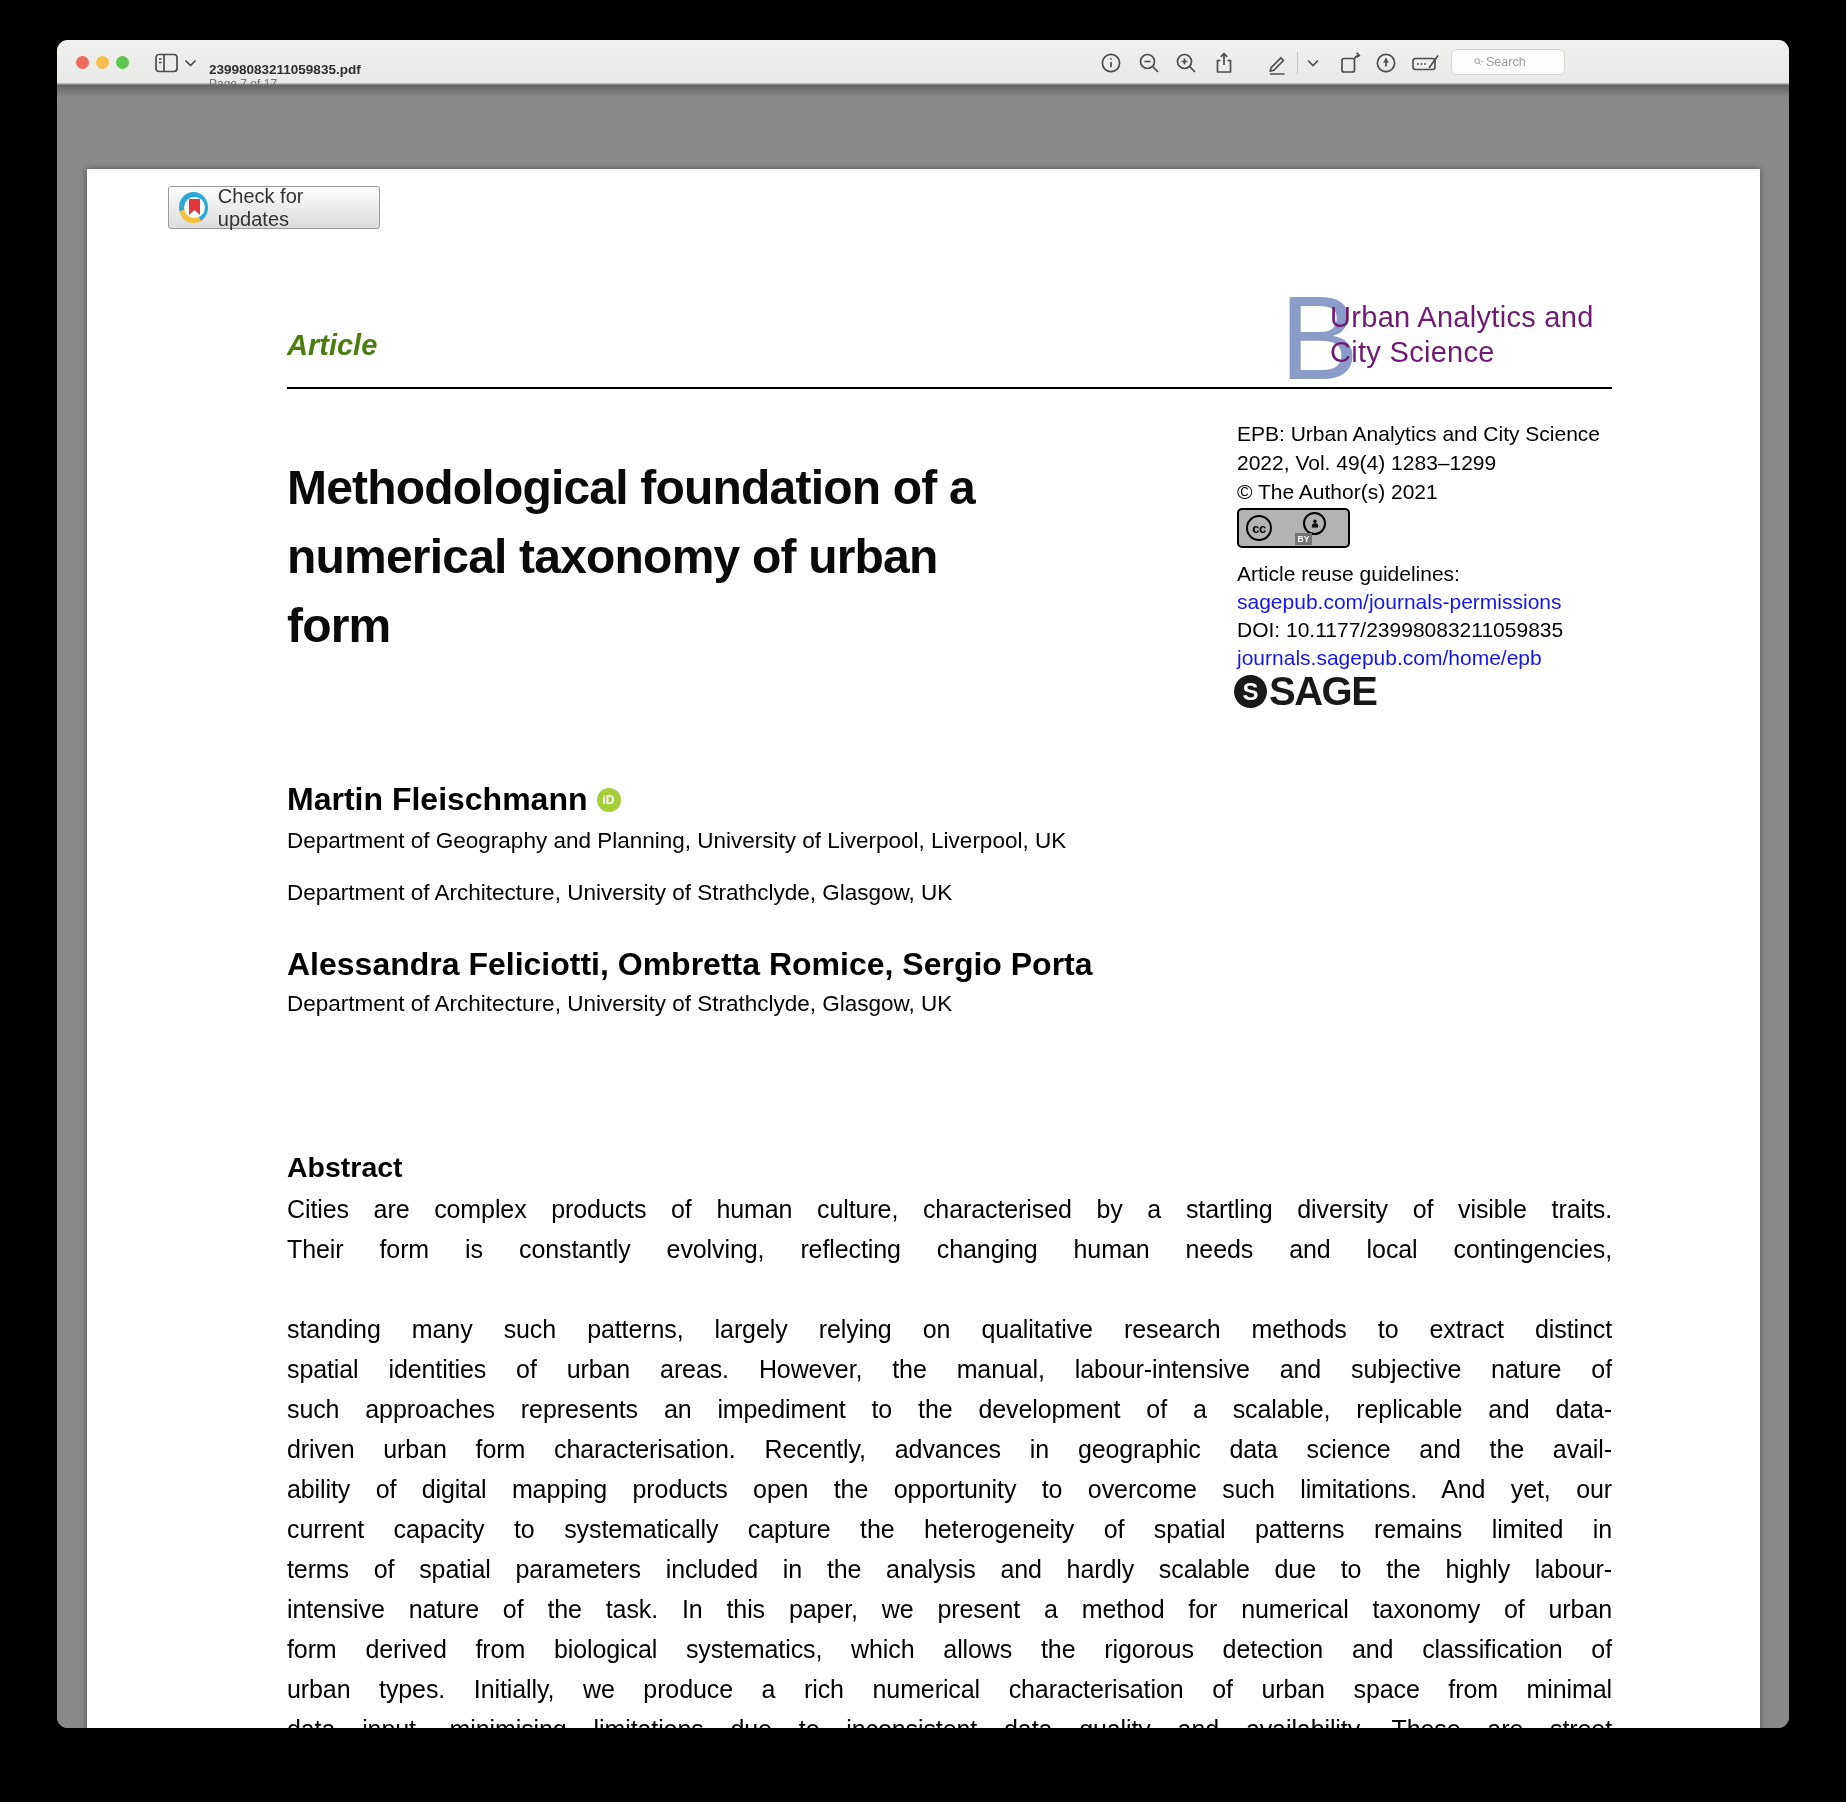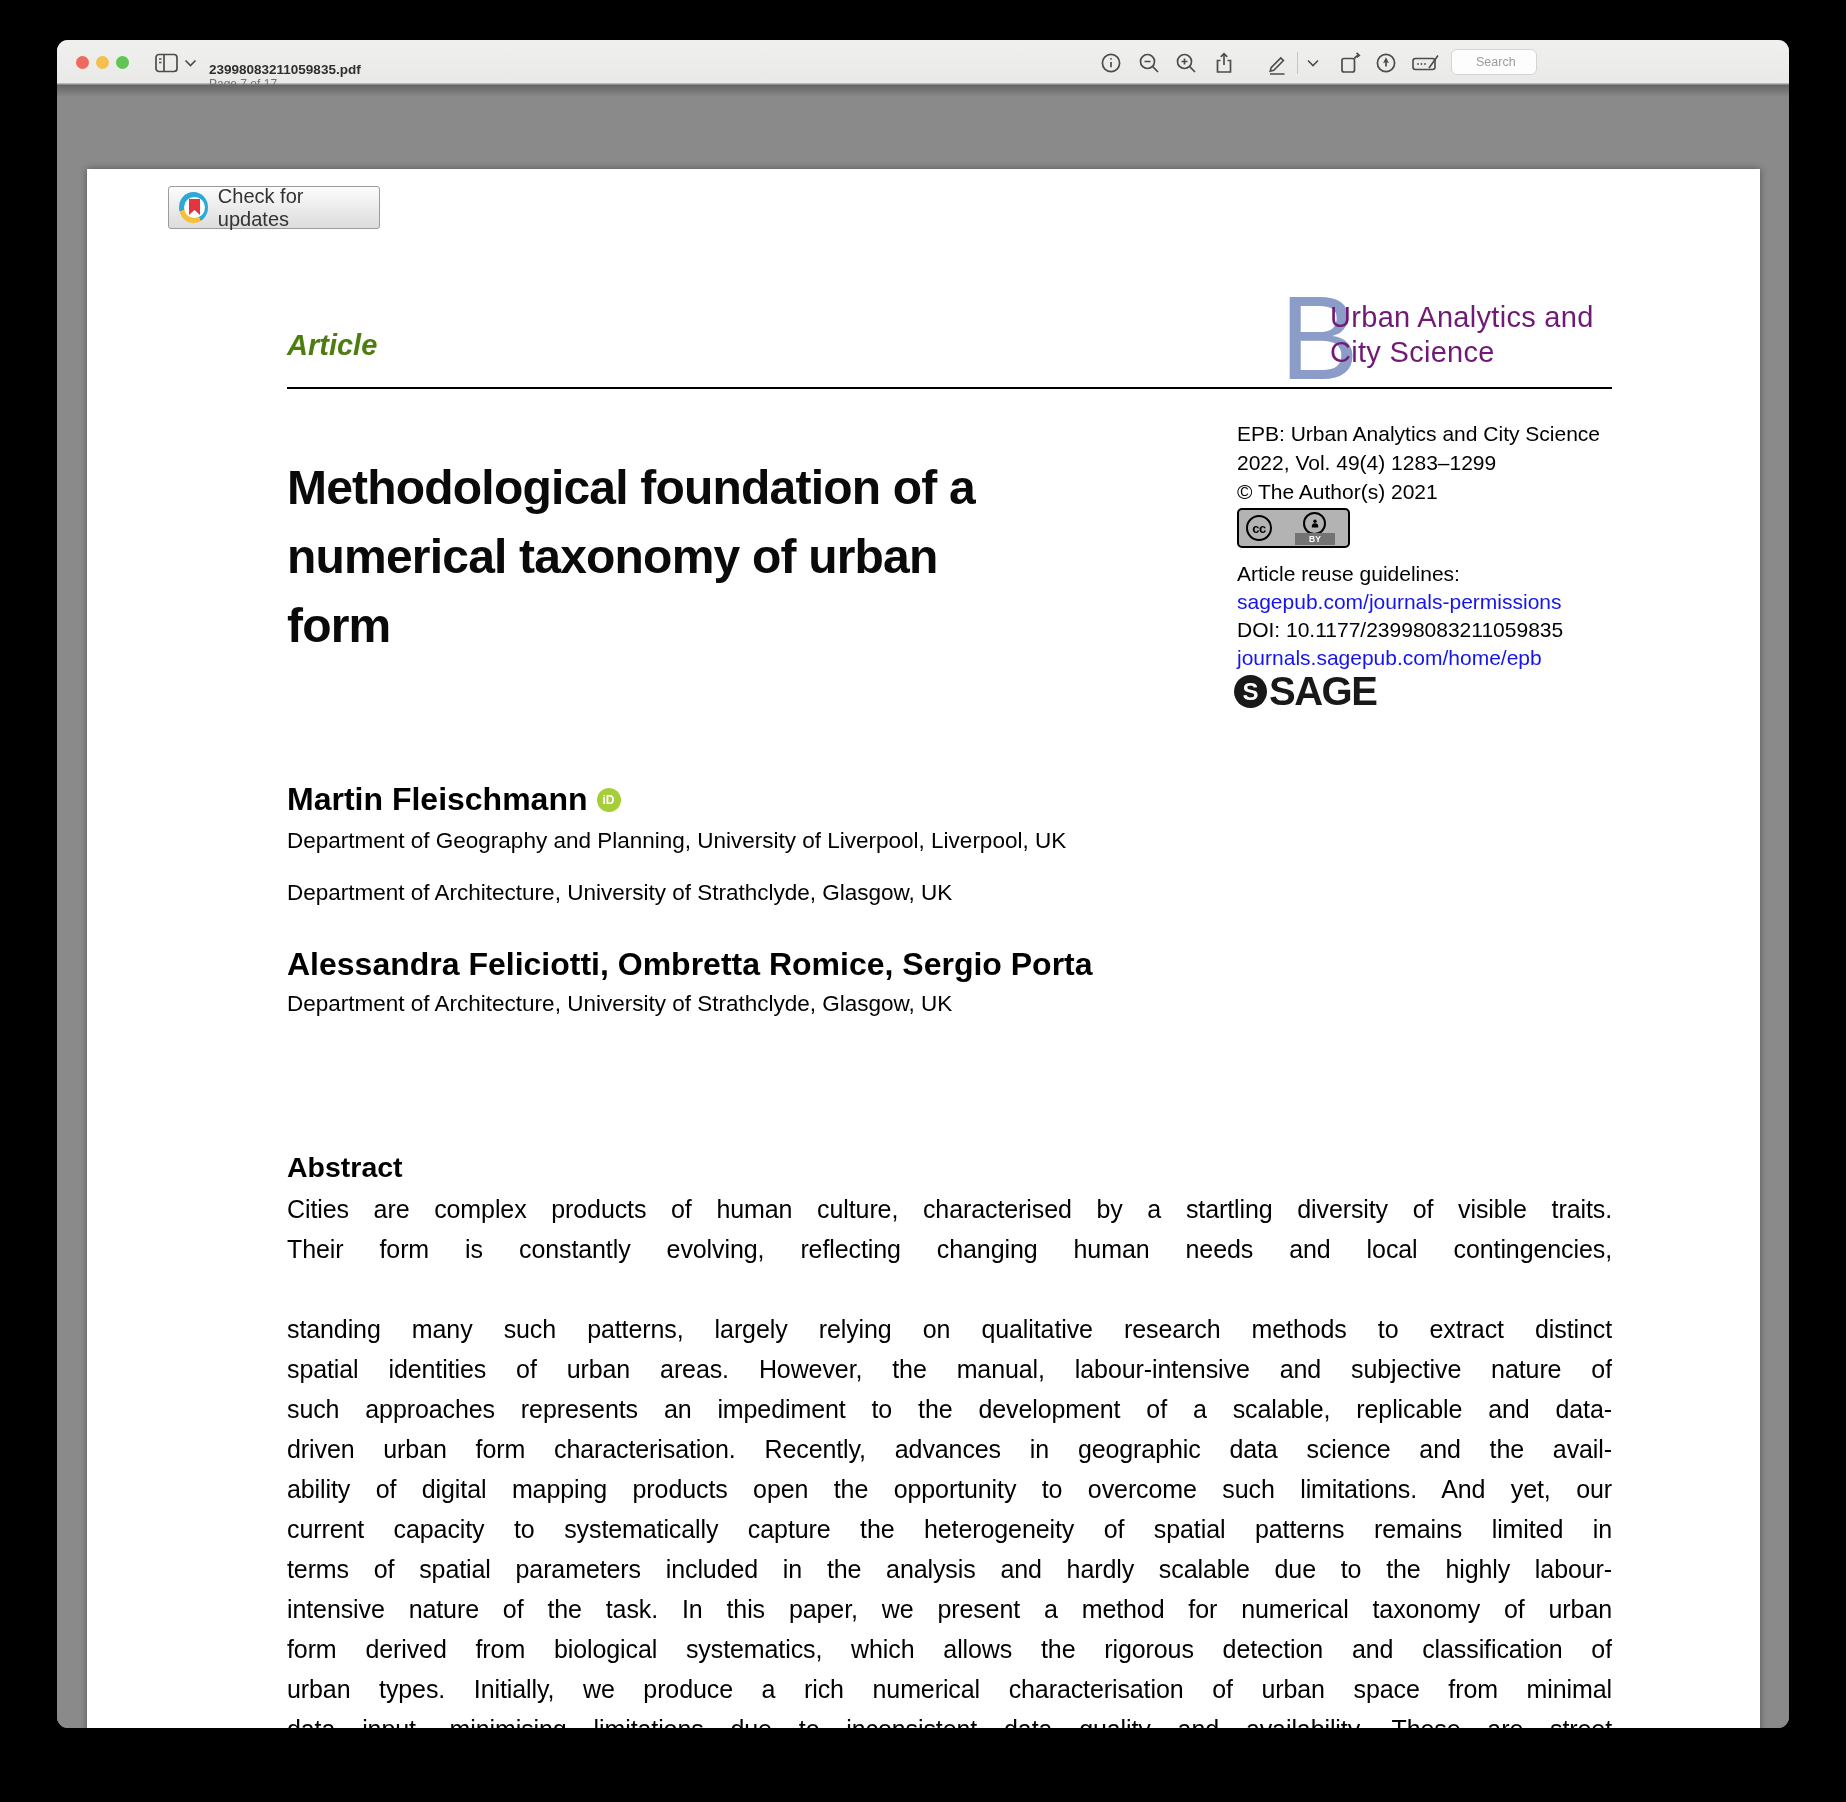--- a/index.html
+++ b/index.html
@@ -15,21 +15,21 @@
   .tl.red{left:19px;background:#ed6a5e;}
   .tl.yellow{left:39px;background:#f5bf4f;}
   .tl.green{left:59px;background:#61c554;}
   .tb-icon{position:absolute;top:8px;width:30px;height:30px;display:flex;align-items:center;
            justify-content:center;color:#4c4c4c;}
   .tb-icon svg{display:block;}
   .file-block{position:absolute;left:152px;top:22px;line-height:1.15;}
   .file-name{font-size:13.5px;font-weight:700;color:#2f2f2f;}
   .file-status{font-size:12px;color:#747474;}
   .tb-divider{position:absolute;left:1240px;top:12px;width:1px;height:22px;background:#c6c6c5;}
-  .searchbox{position:absolute;left:1394px;top:9px;width:86px;height:26px;background:#fdfdfd;
+  .searchbox{position:absolute;left:1394px;top:9px;width:114px;height:26px;background:#fdfdfd;
              border:1px solid #d4d4d3;border-radius:6px;display:flex;align-items:center;
              padding:0 22px;color:#8e8e8e;}
   .searchbox input{border:none;outline:none;background:transparent;width:58px;font-size:12.5px;
              color:#333;font-family:"Liberation Sans",sans-serif;}
   .searchbox input::placeholder{color:#9b9b9b;}
   
   .pdf-area{position:absolute;left:0;top:45px;width:100%;height:1643px;background:#8a8a8a;padding-left:47px;}
   .pdf-area::before{content:"";position:absolute;left:0;top:0;width:100%;height:12px;
              background:linear-gradient(rgba(0,0,0,.28),rgba(0,0,0,0));}
   .page{position:absolute;left:30px;top:84px;width:1673px;height:1599px;background:#fff;
@@ -53,21 +53,21 @@
         letter-spacing:.3px;}
   .meta{left:1150px;font-size:21px;color:#000;}
   .meta.link{color:#1414ee;cursor:pointer;}
   .cc-badge{position:absolute;left:1150px;top:339px;width:113px;height:40px;background:#b3b3b3;
         border:2px solid #000;border-radius:5px;}
   .cc-circle{position:absolute;left:7px;top:5px;width:26px;height:26px;border:2.5px solid #000;
         border-radius:50%;font-size:13px;font-weight:700;color:#000;display:flex;align-items:center;
         justify-content:center;letter-spacing:-.5px;}
   .by-circle{position:absolute;left:64px;top:2px;width:23px;height:23px;border:2px solid #000;
         border-radius:50%;display:flex;align-items:center;justify-content:center;}
-  .by-bar{position:absolute;left:56px;bottom:1px;width:40px;height:12px;background:#737373;color:#fff;
+  .by-bar{position:absolute;left:56px;bottom:1px;width:17px;height:12px;background:#737373;color:#fff;
         font-size:8.5px;font-weight:700;display:flex;align-items:center;justify-content:center;}
   .sage{left:1147px;top:500px;display:flex;align-items:center;}
   .sage .s-disc{width:33px;height:33px;border-radius:50%;background:#191919;color:#fff;font-size:24px;
         font-weight:800;display:flex;align-items:center;justify-content:center;margin-right:2px;}
   .sage .s-word{font-size:40px;font-weight:700;letter-spacing:-1.5px;color:#191919;}
   .title-line{left:200px;font-size:48px;font-weight:700;letter-spacing:-.8px;color:#0a0a0a;}
   .author-row{left:200px;display:flex;align-items:center;gap:9px;}
   .author-name{font-size:32px;font-weight:700;color:#000;white-space:nowrap;}
   .orcid{width:24px;height:24px;border-radius:50%;background:#a6ce39;color:#fff;font-size:12px;
         font-weight:700;display:flex;align-items:center;justify-content:center;}

